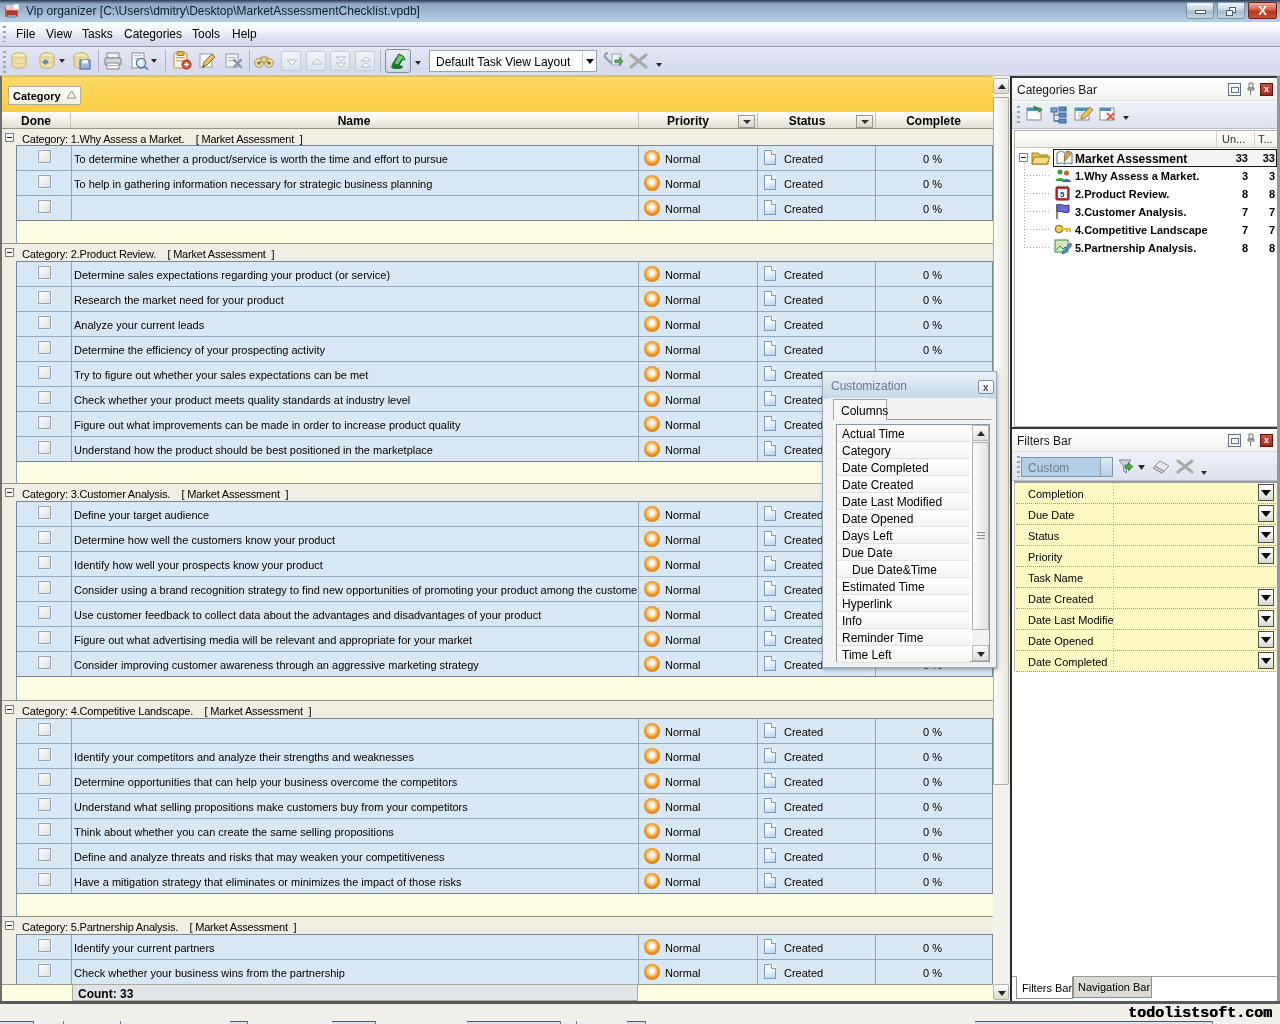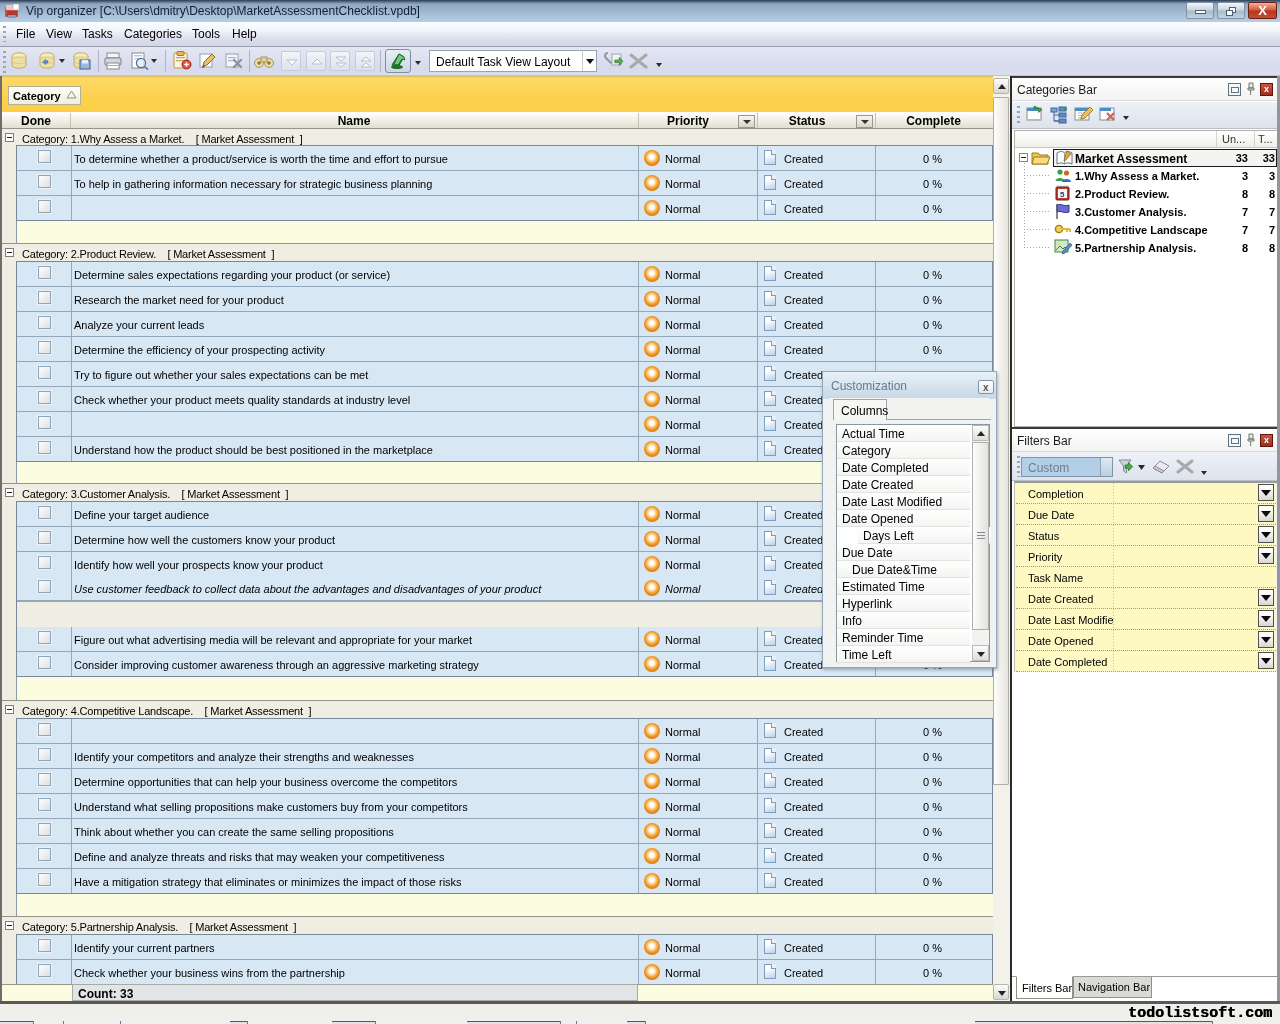--- a/index.html
+++ b/index.html
@@ -347,20 +347,21 @@
     <div class="cline" style="left:740px;height:25px"></div>
     <div class="cline" style="left:858px;height:25px"></div>
     <div class="pball"></div>
     <div class="ptext">Normal</div>
     <div class="sdoc"></div>
     <div class="stext">Created</div>
     <div class="ctext">0 %</div>
   </div>
 <div class="abs trow" style="top:412px;">
     <div class="ckbox"></div>
+    <div class="tname">Figure out what improvements can be made in order to increase product quality</div>
     <div class="cline" style="left:54px;height:25px"></div>
     <div class="cline" style="left:621px;height:25px"></div>
     <div class="cline" style="left:740px;height:25px"></div>
     <div class="cline" style="left:858px;height:25px"></div>
     <div class="pball"></div>
     <div class="ptext">Normal</div>
     <div class="sdoc"></div>
     <div class="stext">Created</div>
     <div class="ctext">0 %</div>
   </div>
@@ -428,21 +429,21 @@
     <div class="cline" style="left:54px;height:25px"></div>
     <div class="cline" style="left:621px;height:25px"></div>
     <div class="cline" style="left:740px;height:25px"></div>
     <div class="cline" style="left:858px;height:25px"></div>
     <div class="pball"></div>
     <div class="ptext">Normal</div>
     <div class="sdoc"></div>
     <div class="stext">Created</div>
     <div class="ctext">0 %</div>
   </div>
-<div class="abs trow" style="top:576px;font-style:italic;">
+<div class="abs trow" style="top:602px;">
     <div class="ckbox"></div>
     <div class="tname">Use customer feedback to collect data about the advantages and disadvantages of your product</div>
     <div class="cline" style="left:54px;height:25px"></div>
     <div class="cline" style="left:621px;height:25px"></div>
     <div class="cline" style="left:740px;height:25px"></div>
     <div class="cline" style="left:858px;height:25px"></div>
     <div class="pball"></div>
     <div class="ptext">Normal</div>
     <div class="sdoc"></div>
     <div class="stext">Created</div>
@@ -846,21 +847,21 @@
   </div>
 <div class="abs" style="left:837px;top:476px;width:133px;height:17px;background:linear-gradient(#ffffff,#f4f4f2);border-bottom:1px solid #e2e2e0;">
     <div class="abs" style="left:5px;top:2px;font-size:12px;">Date Created</div>
   </div>
 <div class="abs" style="left:837px;top:493px;width:133px;height:17px;background:linear-gradient(#ffffff,#f4f4f2);border-bottom:1px solid #e2e2e0;">
     <div class="abs" style="left:5px;top:2px;font-size:12px;">Date Last Modified</div>
   </div>
 <div class="abs" style="left:837px;top:510px;width:133px;height:17px;background:linear-gradient(#ffffff,#f4f4f2);border-bottom:1px solid #e2e2e0;">
     <div class="abs" style="left:5px;top:2px;font-size:12px;">Date Opened</div>
   </div>
-<div class="abs" style="left:858px;top:527px;width:133px;height:17px;background:linear-gradient(#ffffff,#f4f4f2);border-bottom:1px solid #e2e2e0;">
+<div class="abs" style="left:837px;top:527px;width:133px;height:17px;background:linear-gradient(#ffffff,#f4f4f2);border-bottom:1px solid #e2e2e0;">
     <div class="abs" style="left:5px;top:2px;font-size:12px;">Days Left</div>
   </div>
 <div class="abs" style="left:837px;top:544px;width:133px;height:17px;background:linear-gradient(#ffffff,#f4f4f2);border-bottom:1px solid #e2e2e0;">
     <div class="abs" style="left:5px;top:2px;font-size:12px;">Due Date</div>
   </div>
 <div class="abs" style="left:837px;top:561px;width:133px;height:17px;background:linear-gradient(#ffffff,#f4f4f2);border-bottom:1px solid #e2e2e0;">
     <div class="abs" style="left:15px;top:2px;font-size:12px;">Due Date&amp;Time</div>
   </div>
 <div class="abs" style="left:837px;top:578px;width:133px;height:17px;background:linear-gradient(#ffffff,#f4f4f2);border-bottom:1px solid #e2e2e0;">
     <div class="abs" style="left:5px;top:2px;font-size:12px;">Estimated Time</div>

